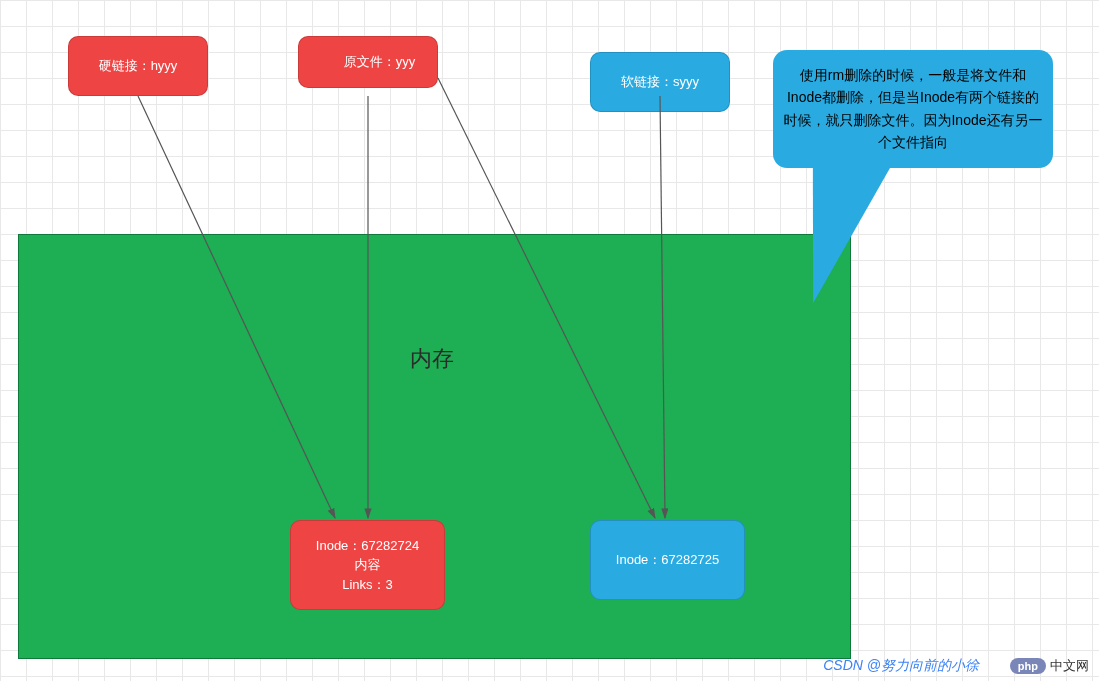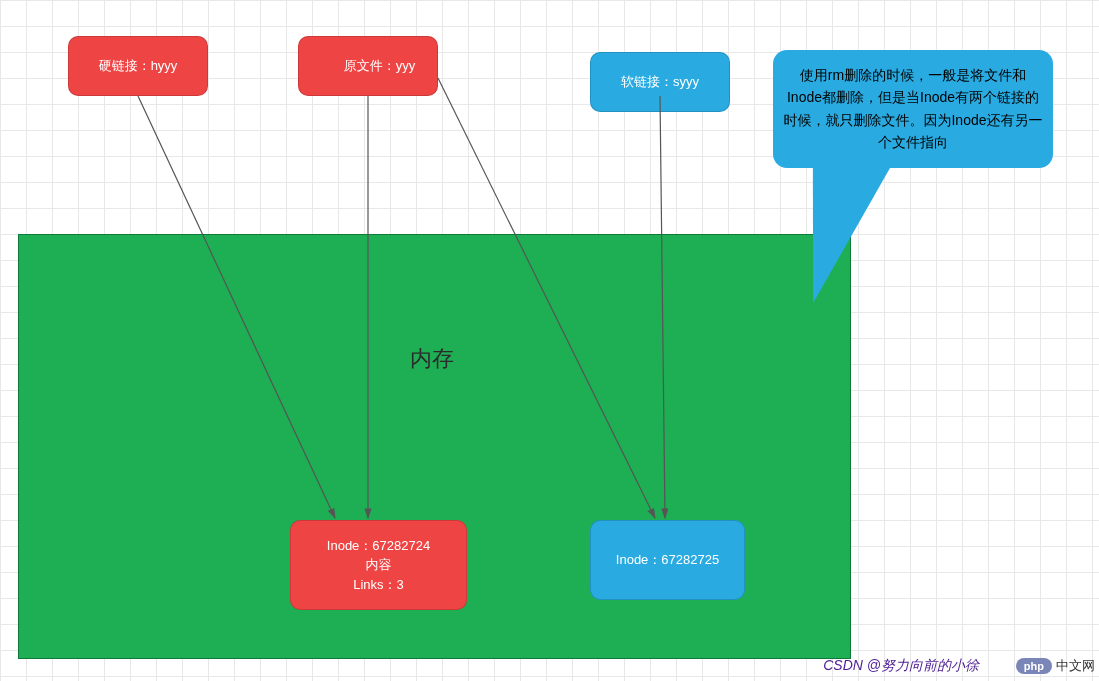--- a/index.html
+++ b/index.html
@@ -64,27 +64,27 @@
   }
   svg.arrows {
     position: absolute;
     top: 0; left: 0;
     width: 1099px; height: 681px;
     pointer-events: none;
   }
   .watermark1 {
     position: absolute;
     bottom: 6px; right: 120px;
-    color: #4c1d95;
+    color: #3b82f6;
     font-size: 14px;
     font-style: italic;
   }
   .watermark2 {
     position: absolute;
-    bottom: 6px; right: 4px;
+    bottom: 6px; right: 10px;
     display: flex;
     align-items: center;
     gap: 4px;
     font-size: 13px;
     color: #333;
   }
   .php-badge {
     background: #7a86b8;
     color: #fff;
     border-radius: 10px;
@@ -96,34 +96,34 @@
 </head>
 <body>
 
 <div class="memory-box" style="left:18px; top:234px; width:833px; height:425px;"></div>
 <div class="memory-label" style="left:410px; top:296px;margin-top:48px;">内存</div>
 
 <div class="node orange" style="left:68px; top:36px; width:140px; height:60px;">
   <span>硬链接：hyyy</span>
 </div>
 
-<div class="node orange" style="left:298px; top:36px; width:140px; height:60px;padding-left:27px;">
+<div class="node orange" style="left:298px; top:36px; width:140px; height:52px;padding-left:27px;">
   <span>原文件：yyy</span>
 </div>
 
 <div class="node blue" style="left:590px; top:52px; width:140px; height:60px;">
   <span>软链接：syyy</span>
 </div>
 
 <div class="callout" style="left:773px; top:50px; width:280px;">
   <span>使用rm删除的时候，一般是将文件和Inode都删除，但是当Inode有两个链接的时候，就只删除文件。因为Inode还有另一个文件指向</span>
   <div class="tail"></div>
 </div>
 
-<div class="node orange" style="left:290px; top:520px; width:177px; height:90px;">
+<div class="node orange" style="left:290px; top:520px; width:155px; height:90px;">
   <span>Inode：67282724</span>
   <span>内容</span>
   <span>Links：3</span>
 </div>
 
 <div class="node blue" style="left:590px; top:520px; width:155px; height:80px;">
   <span>Inode：67282725</span>
 </div>
 
 <svg class="arrows">

